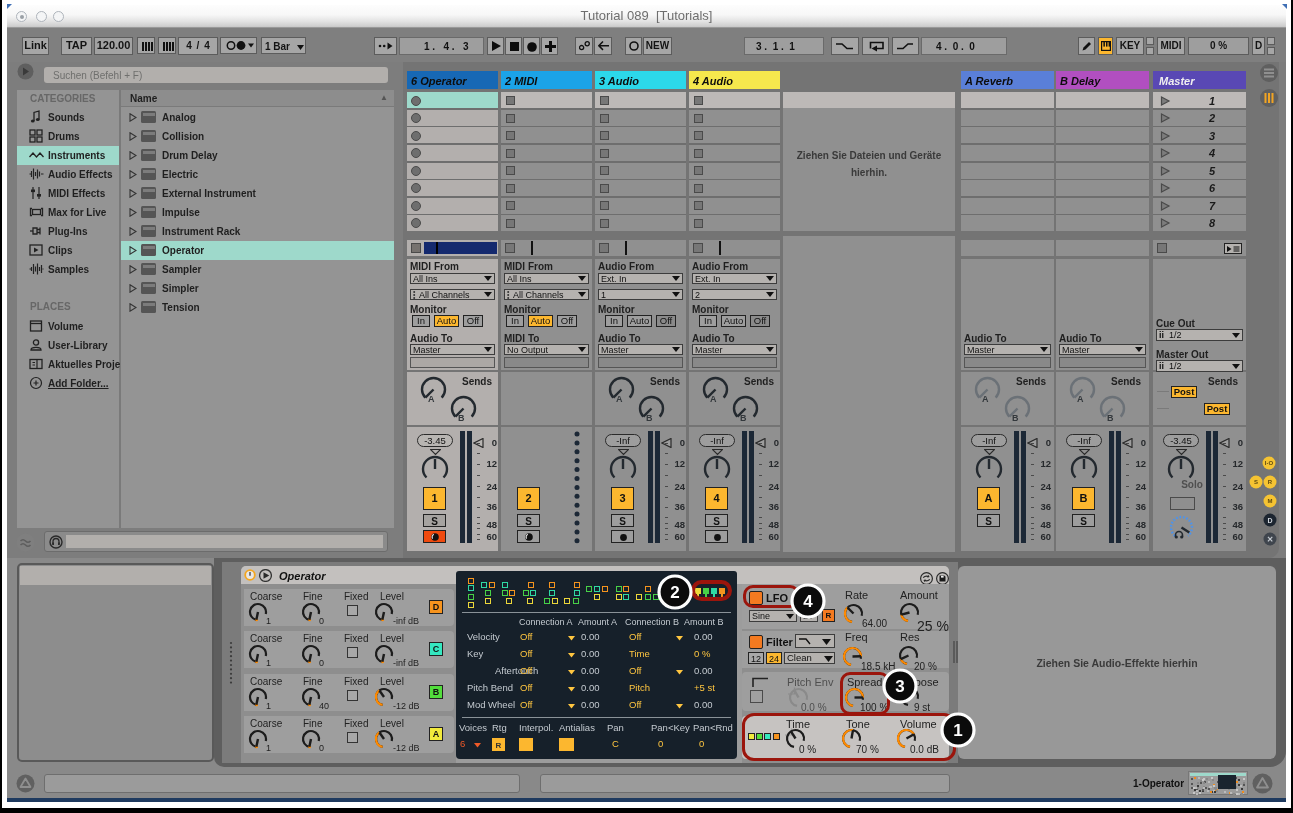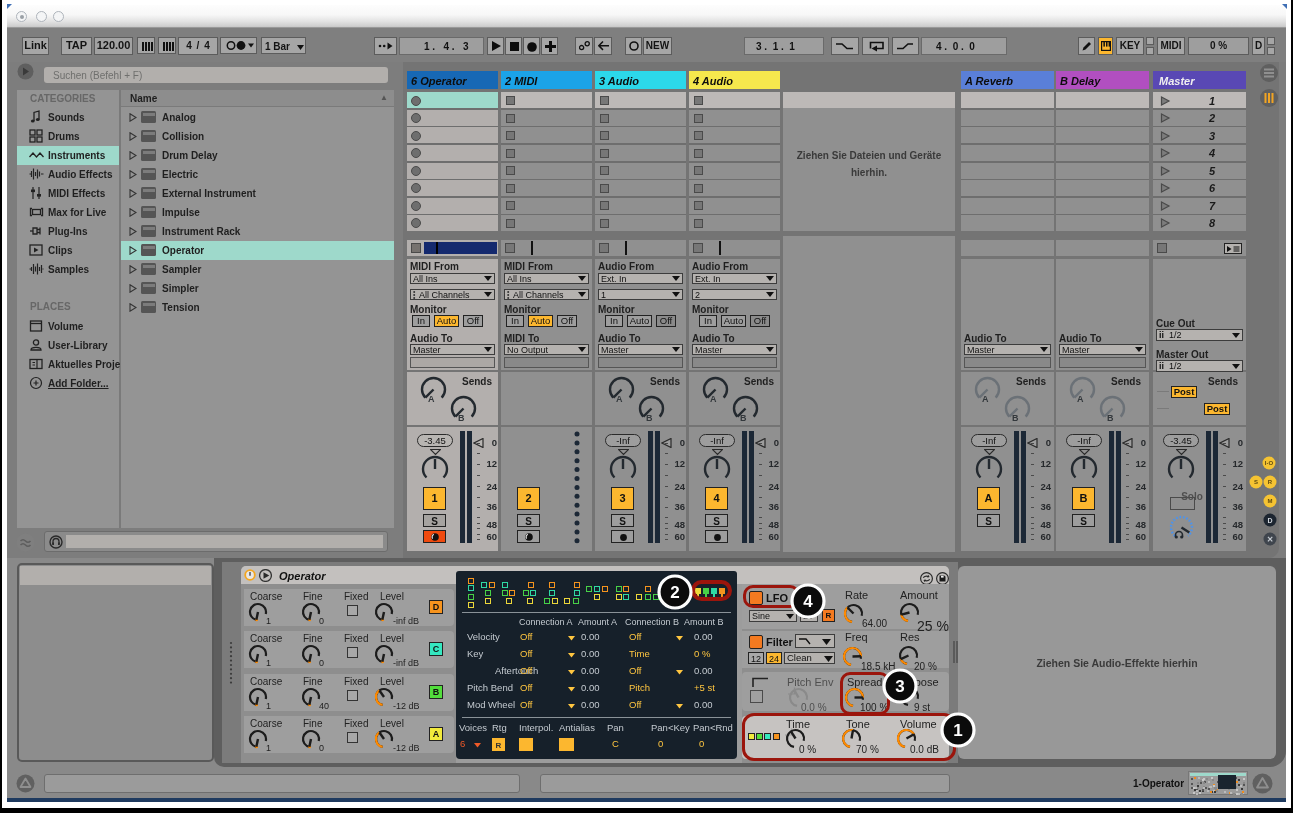--- a/index.html
+++ b/index.html
@@ -7,20 +7,21 @@
 <div style="position:absolute;left:0px;top:0px;width:2px;height:813px;background:#000;"></div>
 <div style="position:absolute;left:1291px;top:0px;width:2px;height:813px;background:#000;"></div>
 <div style="position:absolute;left:0px;top:808px;width:1293px;height:5px;background:#000;"></div>
 <div style="position:absolute;left:7px;top:5px;width:1279px;height:797px;background:#898989;"></div>
 <div style="position:absolute;left:7px;top:798px;width:1279px;height:4px;background:#1e3a5f;"></div>
 <div style="position:absolute;left:7px;top:5px;width:1279px;height:23px;background:linear-gradient(#fdfdfd,#f7f7f7 45%,#e2e2e2 75%,#cecece 96%,#c6c6c6);border-bottom:1px solid #999;"></div>
 <div style="position:absolute;left:16.0px;top:11px;width:11px;height:11px;border:1.5px solid #aeb4bb;border-radius:50%;background:#f4f5f6;"></div>
 <div style="position:absolute;left:19.5px;top:14.5px;width:4px;height:4px;border-radius:50%;background:#9aa0a6;"></div>
 <div style="position:absolute;left:35.5px;top:11px;width:11px;height:11px;border:1.5px solid #aeb4bb;border-radius:50%;background:#f4f5f6;"></div>
 <div style="position:absolute;left:53.0px;top:11px;width:11px;height:11px;border:1.5px solid #aeb4bb;border-radius:50%;background:#f4f5f6;"></div>
+<div style="position:absolute;left:7px;top:9px;width:1279px;text-align:center;font-size:13px;color:#6e6e6e;font-weight:normal;white-space:nowrap;">Tutorial 089&nbsp;&nbsp;[Tutorials]</div>
 <svg style="position:absolute;left:7px;top:4px" width="5" height="5">
       <path d="M 0 0 H 5 L 0 5 Z" fill="#3f6fb5"></path>
     </svg>
 <svg style="position:absolute;left:1282px;top:4px" width="5" height="5">
       <path d="M 0 0 H 5 L 5 5 Z" fill="#3f6fb5"></path>
     </svg>
 <div style="position:absolute;left:7px;top:28px;width:1279px;height:34px;background:#7f7f7f;"></div>
 <div style="position:absolute;left:22px;top:37px;width:27px;height:18px;background:#a6a6a6;border:1px solid #5c5c5c;"></div>
 <div style="position:absolute;left:22px;top:39px;width:27px;text-align:center;font-size:11px;color:#141414;font-weight:bold;white-space:nowrap;">Link</div>
 <div style="position:absolute;left:61px;top:37px;width:31px;height:18px;background:#a6a6a6;border:1px solid #5c5c5c;"></div>
@@ -932,21 +933,21 @@
 <div style="position:absolute;left:1163px;top:434px;width:36px;height:13px;background:#9d9d9d;border:1.5px solid #2a2a2a;border-radius:7px;"></div>
 <div style="position:absolute;left:1163px;top:436px;width:36px;text-align:center;font-size:9.5px;color:#111;font-weight:normal;white-space:nowrap;">-3.45</div>
 <svg style="position:absolute;left:1175.5px;top:449px" width="11" height="6">
       <path d="M 0.5 0.5 H 10.5 L 5.5 5.5 Z" fill="none" stroke="#2a2a2a" stroke-width="1.1"></path>
     </svg>
 <svg style="position:absolute;left:1165.5px;top:454px" width="30" height="30" viewBox="0 0 30 30">
       <path d="M 6.51 23.49 A 12 12 0 1 1 23.49 23.49" stroke="#23292f" stroke-width="2.4" fill="none"></path>
       <line x1="15" y1="15" x2="15.00" y2="5.00" stroke="#23292f" stroke-width="2.4" stroke-linecap="butt"></line>
     </svg>
 <div style="position:absolute;left:1170px;top:497px;width:25px;height:13px;background:#8f8f8f;border:1.5px solid #4a4a4a;"></div>
-<div style="position:absolute;left:1170px;top:491px;width:44px;text-align:center;font-size:10px;color:#4f4f4f;font-weight:bold;white-space:nowrap;">Solo</div>
+<div style="position:absolute;left:1170px;top:479px;width:44px;text-align:center;font-size:10px;color:#4f4f4f;font-weight:bold;white-space:nowrap;">Solo</div>
 <svg style="position:absolute;left:1169px;top:515px" width="25" height="25">
       <path d="M 6.04 20.77 A 10.5 10.5 0 1 1 18.96 20.77" fill="none" stroke="#4f93e8" stroke-width="2.4" stroke-dasharray="1.7 1.7"></path>
       <line x1="12.5" y1="12.5" x2="20.3" y2="17.6" stroke="#23292f" stroke-width="2.4"></line>
     </svg>
 <svg style="position:absolute;left:1174px;top:530px" width="11" height="9">
       <path d="M 1.5 7 V 5 A 3.5 3.5 0 0 1 8.5 5 V 7" fill="none" stroke="#23292f" stroke-width="1.6"></path>
       <circle cx="2.3" cy="7" r="1.6" fill="#23292f"></circle>
       <circle cx="7.7" cy="7" r="1.6" fill="#23292f"></circle>
     </svg>
 <div style="position:absolute;left:1206px;top:431px;width:5px;height:112px;background:#1c2836;"></div>

